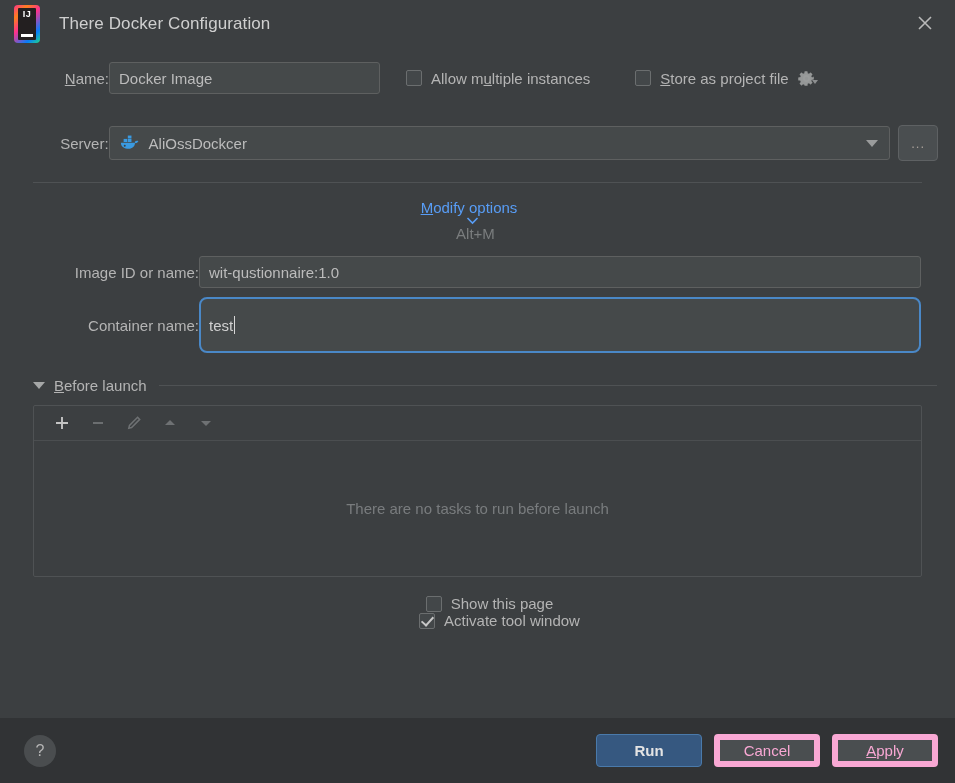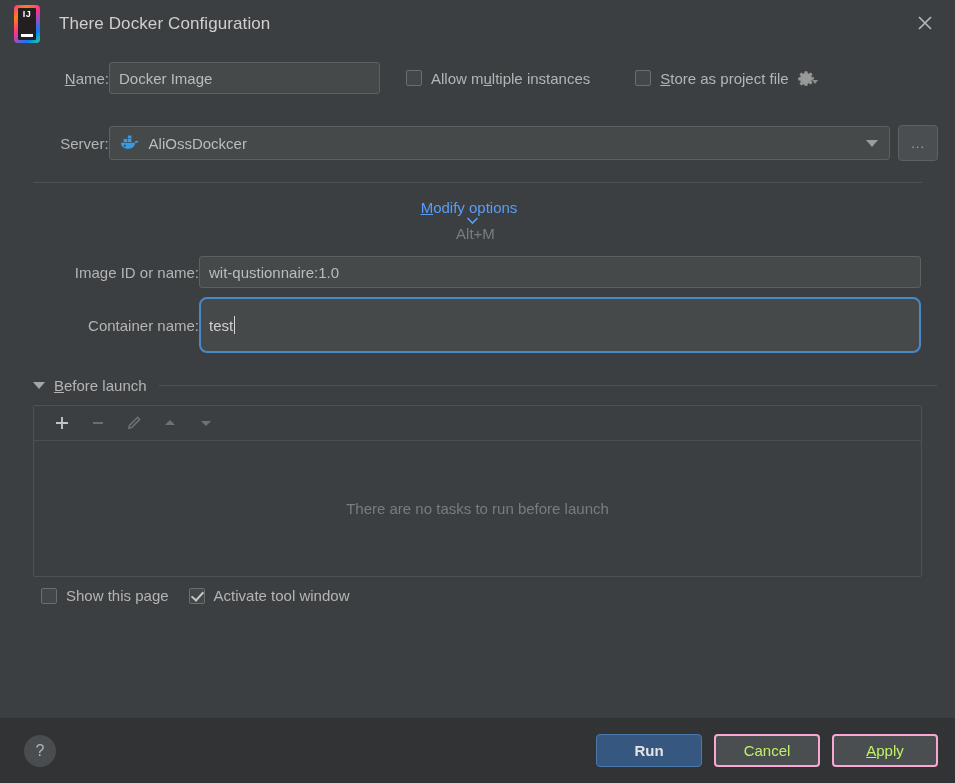--- a/index.html
+++ b/index.html
@@ -327,24 +327,25 @@
     flex: 1;
     display: flex;
     align-items: center;
     justify-content: center;
     font-size: 15px;
     color: #797c7e;
   }
 
   
   .bottom-cbs {
-    margin-top: 10px;
+    margin-top: 18px;
     padding-left: 24px;
     display: flex;
     align-items: center;
+    flex-direction: column;
   }
   .bottom-cbs .cb-wrap + .cb-wrap { margin-left: 20px; }
 
   
   .footer {
     position: absolute;
     left: 0; right: 0;
     bottom: 0;
     height: 65px;
     background: #313335;
@@ -364,23 +365,23 @@
     color: #b5b5b5;
     cursor: pointer;
     margin-left: 7px;
   }
   .footer-spacer { flex: 1; }
   .btn {
     height: 33px;
     min-width: 106px;
     padding: 0 16px;
     border-radius: 4px;
-    border: 2px solid #f9a8d4;
+    border: 6px solid #f9a8d4;
     background: #4a4e50;
-    color: #bef264;
+    color: #f9a8d4;
     font-size: 15px;
     display: flex;
     align-items: center;
     justify-content: center;
     cursor: pointer;
     box-sizing: border-box;
     margin-left: 12px;
     font-family: "Liberation Sans", sans-serif;
   }
   .btn u { text-decoration: underline; }

